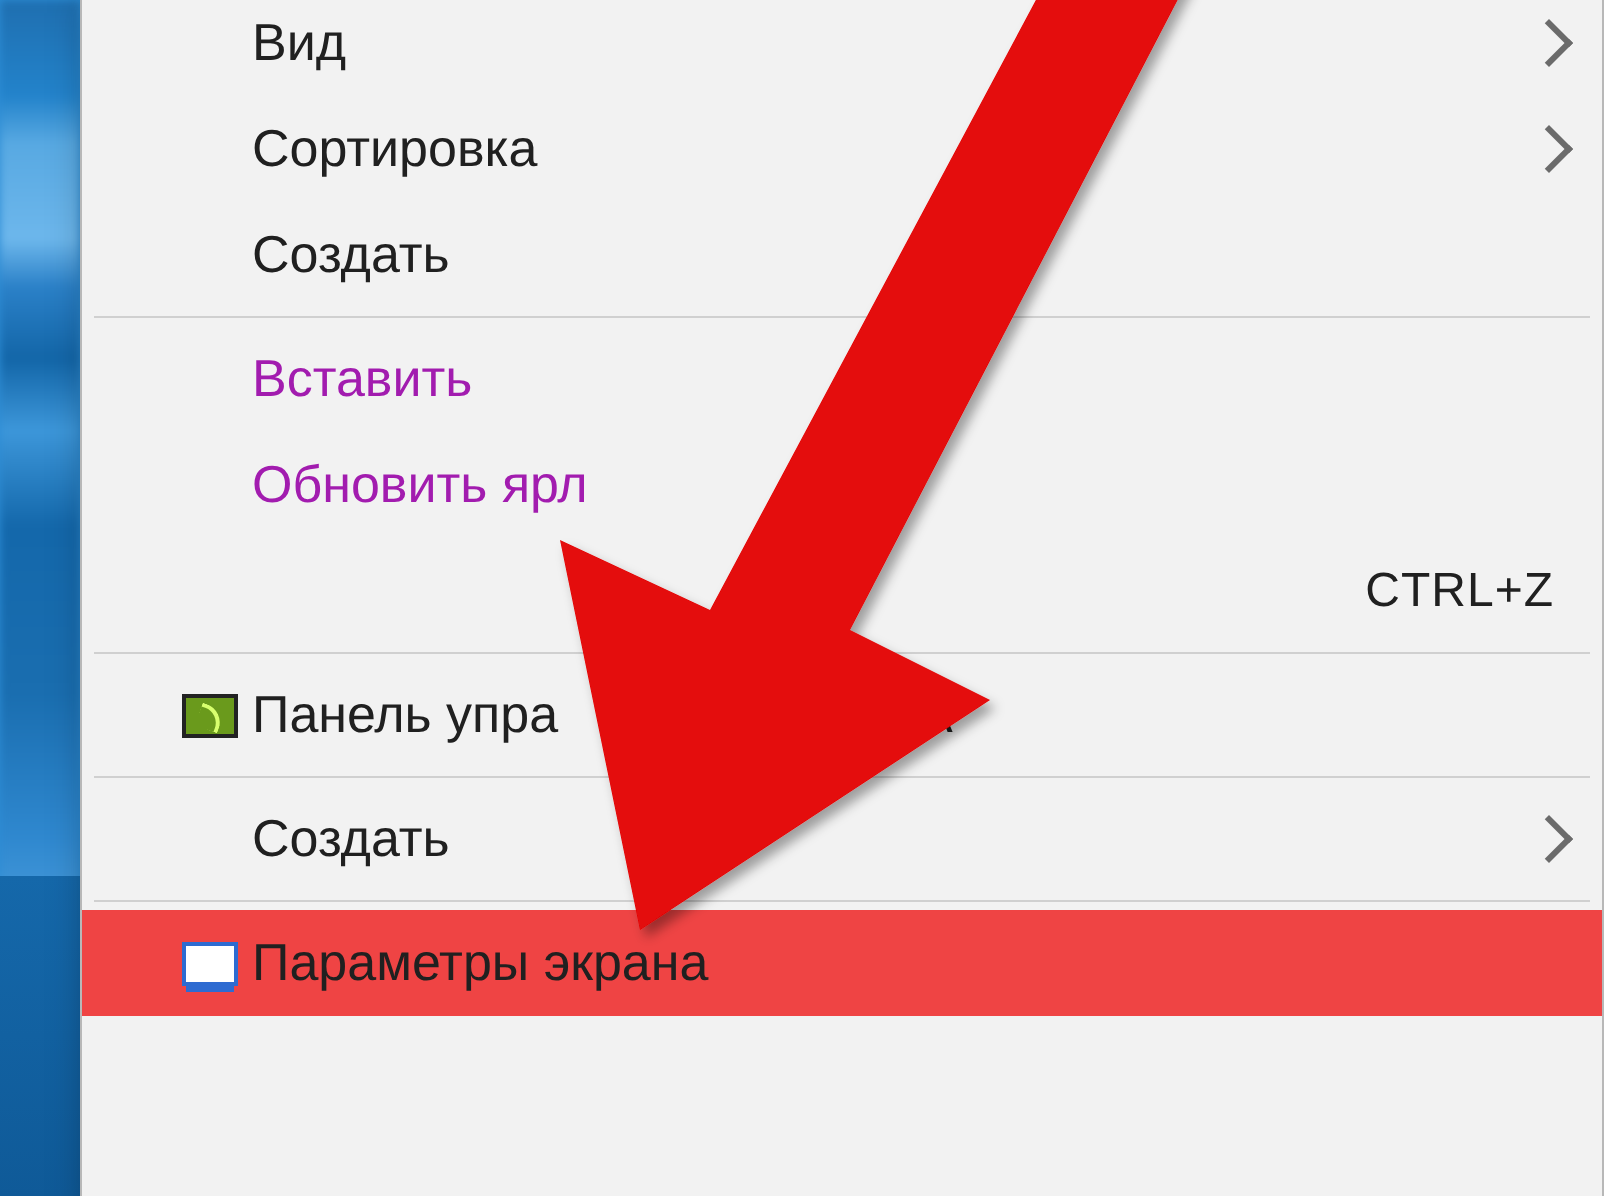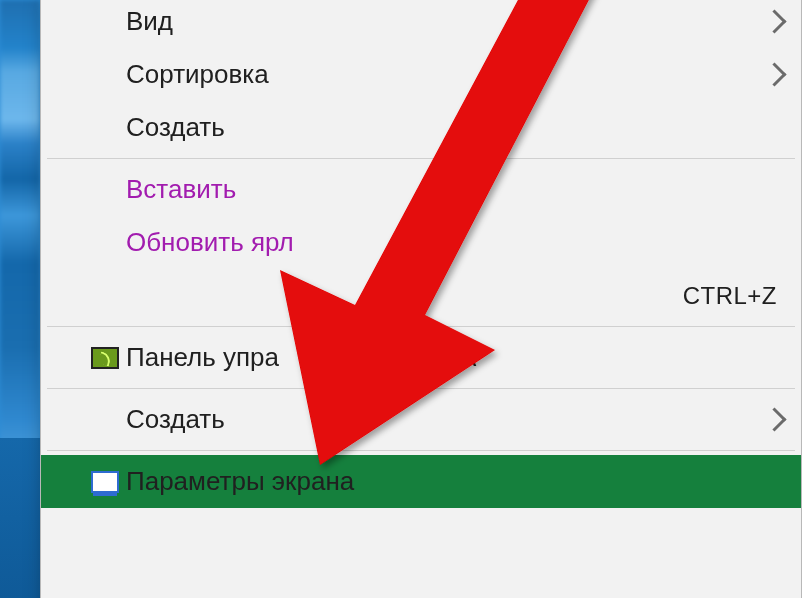--- a/index.html
+++ b/index.html
@@ -55,21 +55,21 @@
     height: 53px;
     padding-left: 85px;
     padding-right: 24px;
     font-size: 26px;
     color: #202020;
   }
   .menu-item.disabled {
     color: #a21caf;
   }
   .menu-item.highlight {
-    background: #15803d;
+    background: #ef4444;
   }
   .menu-item .shortcut {
     margin-left: auto;
     font-size: 24px;
     letter-spacing: 0.5px;
   }
   .menu-item .chevron {
     position: absolute;
     right: 18px;
     width: 14px; height: 14px;

